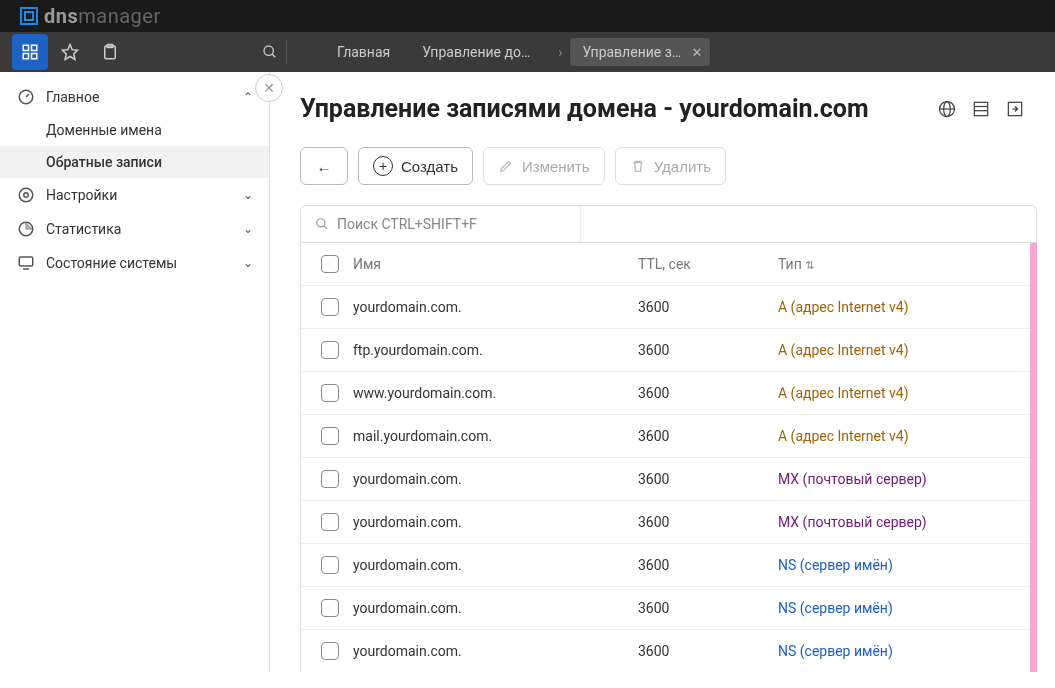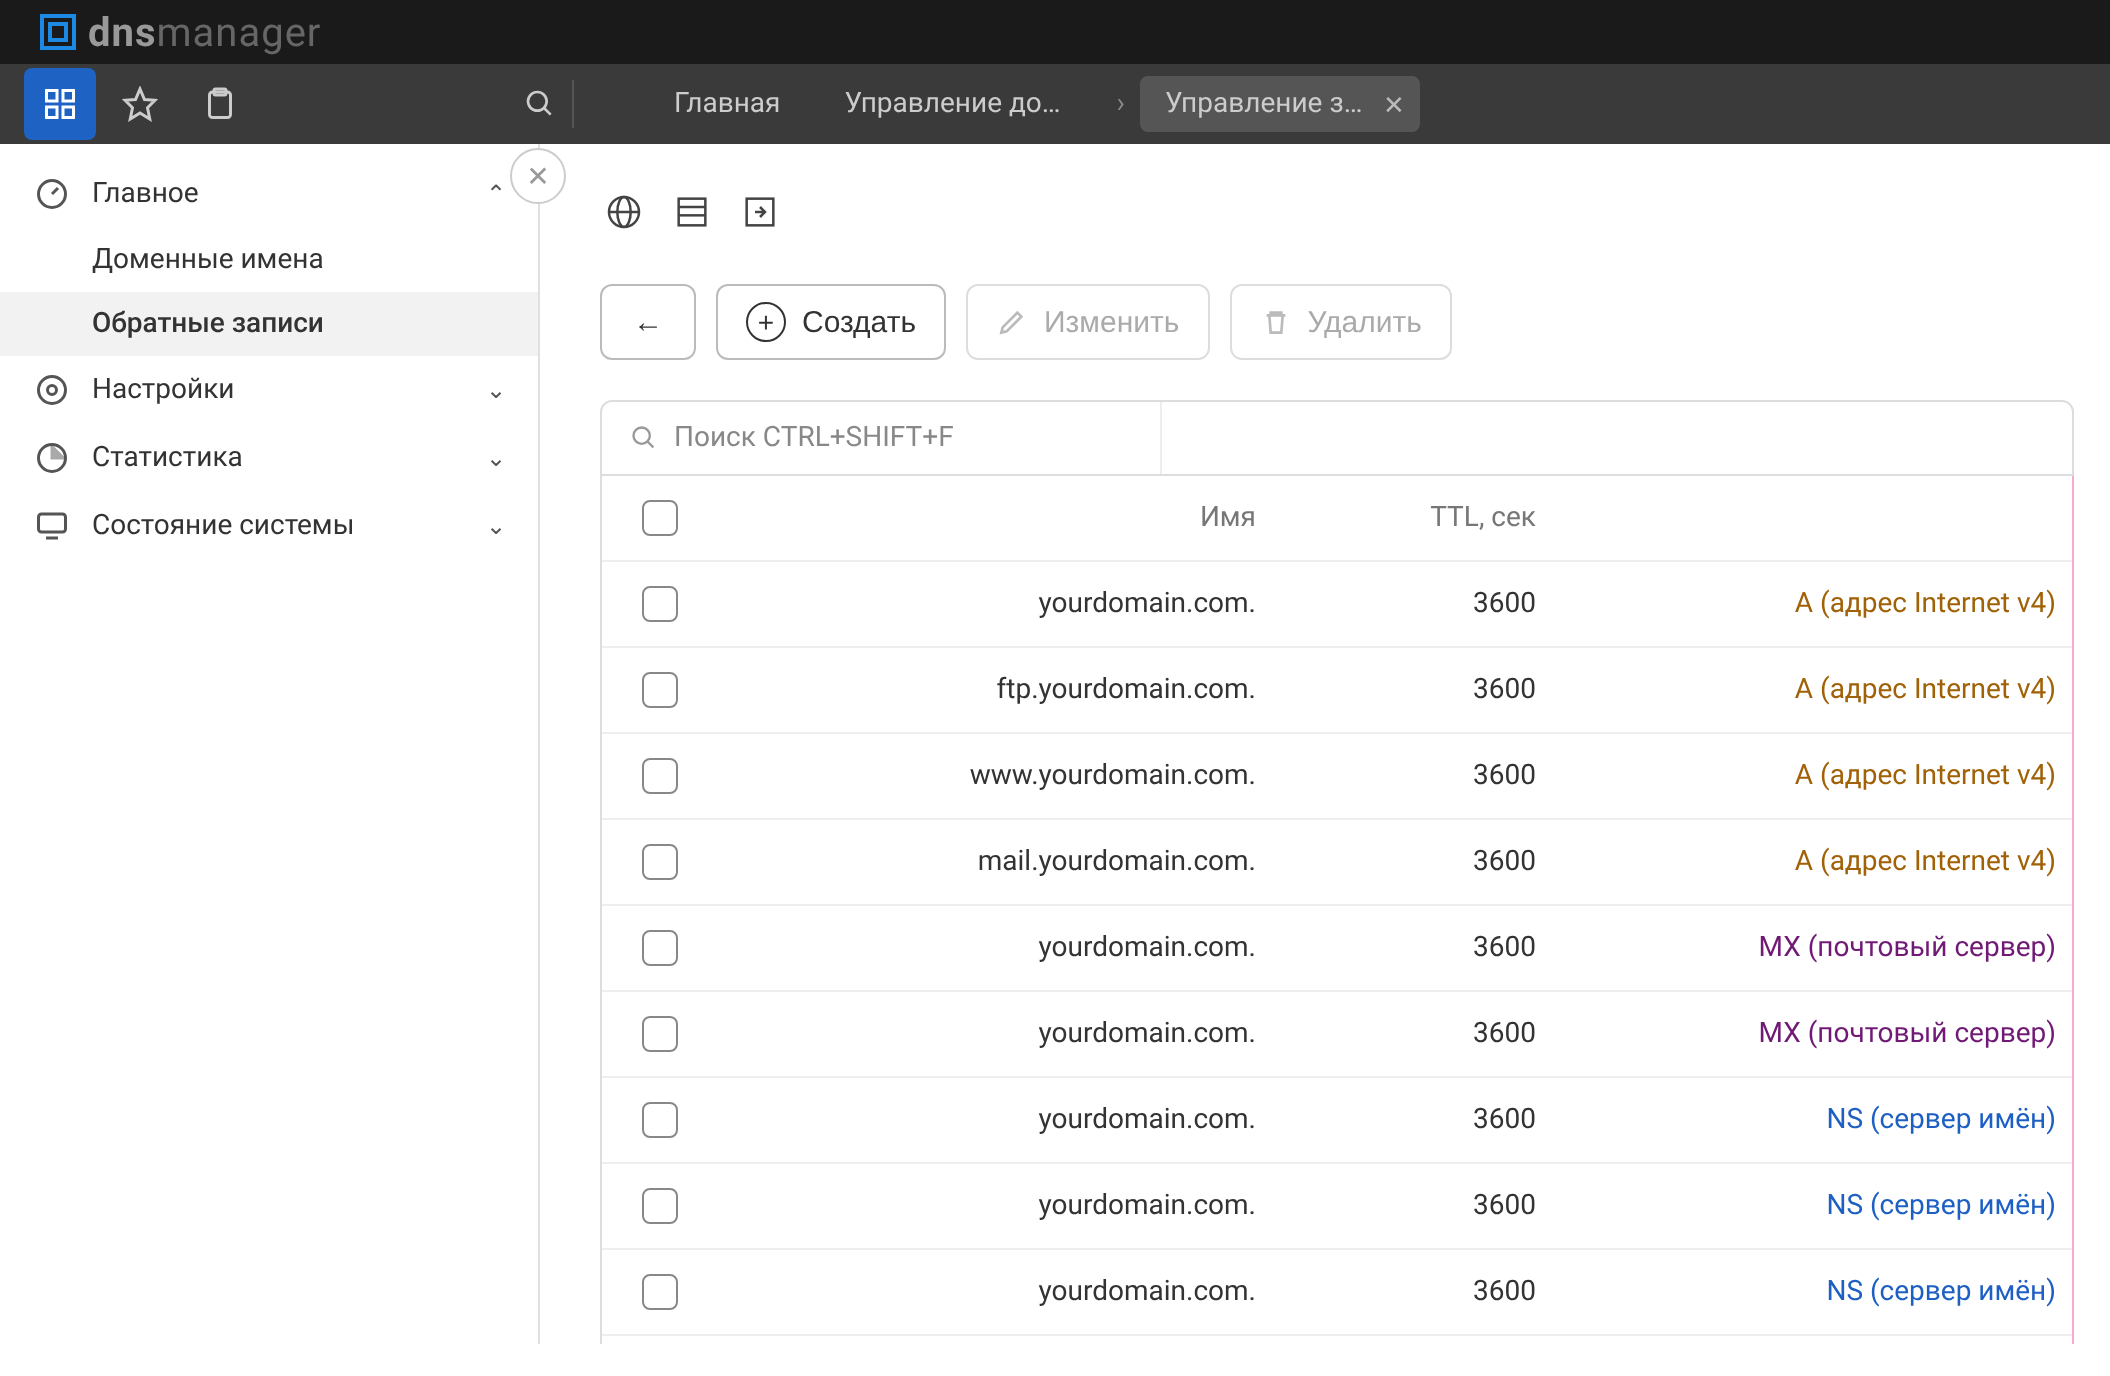--- a/index.html
+++ b/index.html
@@ -120,21 +120,21 @@
   
   .search-row {
     border:1px solid #ddd; border-radius:6px 6px 0 0;
     display:flex; align-items:center;
   }
   .search-cell {
     flex:0 0 280px; padding:10px 14px; display:flex; align-items:center; gap:8px;
     color:#888; border-right:1px solid #eee;
   }
   
-  .table-wrap { flex:1; overflow:auto; border-left:1px solid #ddd; border-right:1px solid #f9a8d4;text-align:right;}
+  .table-wrap { flex:1; overflow:auto; border-left:1px solid #ddd; border-right:7px solid #f9a8d4;}
   .thead, .trow {
     display:grid;
     grid-template-columns: 44px 1fr 140px 260px;
     align-items:center;
     border-bottom:1px solid #eee;
   }
   .thead { color:#777; font-size:14px; padding: 8px 0;}
   .thead .th { padding: 4px 8px; }
   .trow { padding: 8px 0; }
   .trow .td { padding: 4px 8px; }
@@ -244,20 +244,21 @@
             <line x1="8" y1="20" x2="16" y2="20"></line>
           </svg>
       </span>
       <span>Состояние системы</span>
       <span class="chev-icon">⌄</span>
     </div>
   </div>
 
   <div class="main">
     <div class="page-head">
+      <h1 class="page-title">Управление записями домена - yourdomain.com</h1>
       <div class="head-icons">
         <span class="hicon">
           <svg width="20" height="20" viewBox="0 0 24 24" fill="none" stroke="currentColor" stroke-width="1.5">
               <circle cx="12" cy="12" r="9"></circle>
               <ellipse cx="12" cy="12" rx="4" ry="9"></ellipse>
               <line x1="3" y1="12" x2="21" y2="12"></line>
             </svg>
         </span>
         <span class="hicon">
           <svg width="20" height="20" viewBox="0 0 24 24" fill="none" stroke="currentColor" stroke-width="1.5">
@@ -311,20 +312,24 @@
       </div>
     </div>
 
     <div class="table-wrap">
       <div class="thead">
         <div class="th">
             <div class="checkbox"></div>
           </div>
         <div class="th">Имя</div>
         <div class="th">TTL, сек</div>
+        <div class="th">
+          <span>Тип</span>
+          <span style="font-size:11px;color:#888;">⇅</span>
+        </div>
       </div>
       <div id="tbody">
           <div class="trow">
             <div class="td">
               <div class="checkbox"></div>
             </div>
             <div class="td">yourdomain.com.</div>
             <div class="td">3600</div>
             <div class="td type-a">A (адрес Internet v4)</div>
           </div>

